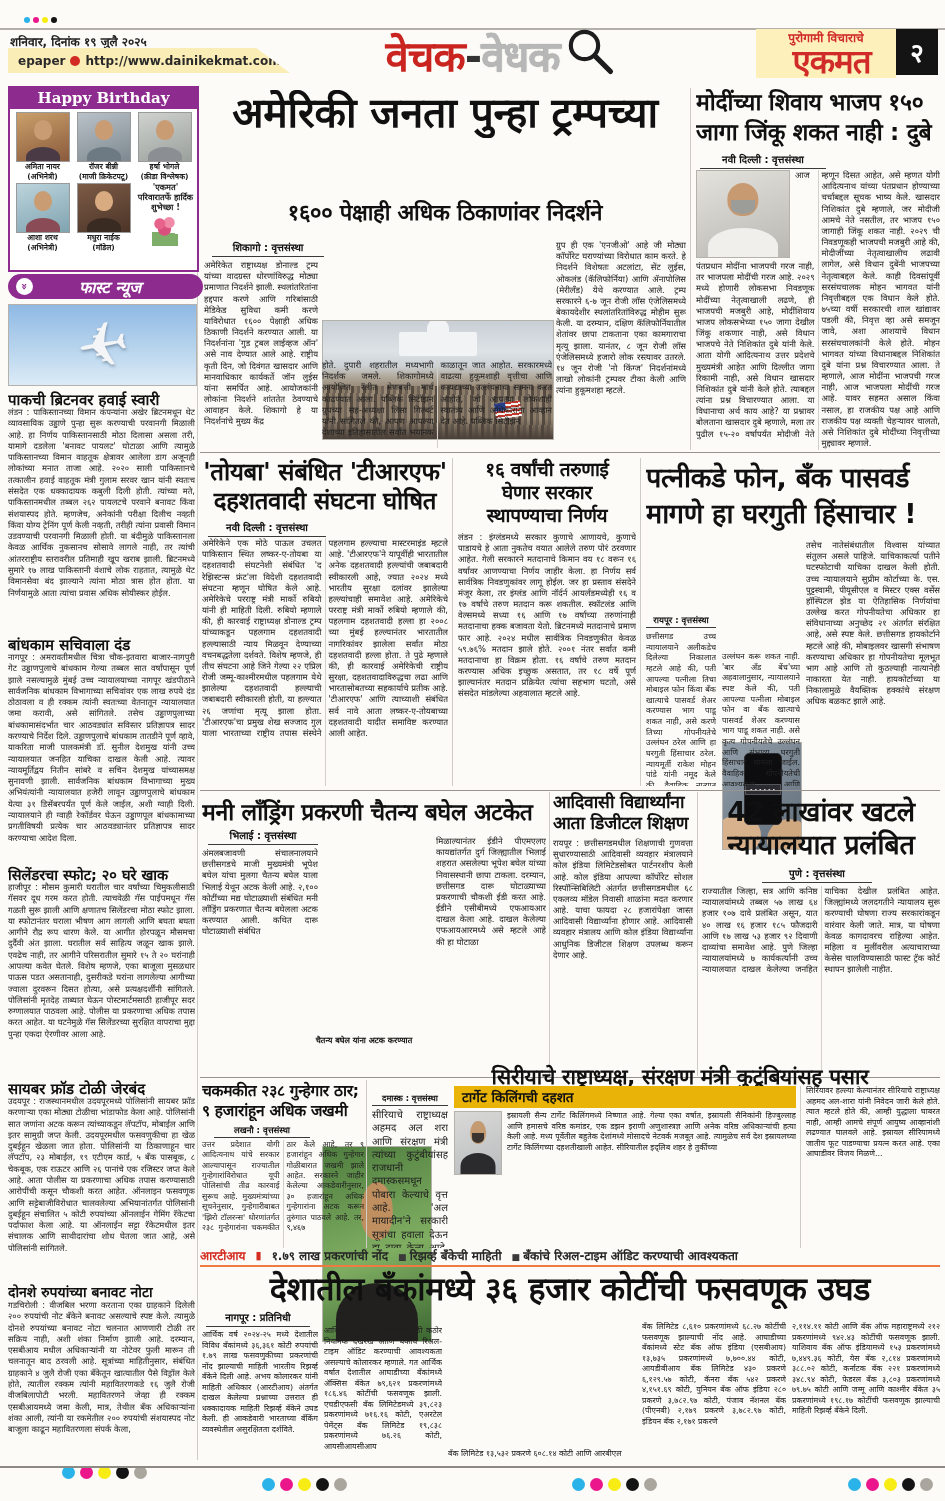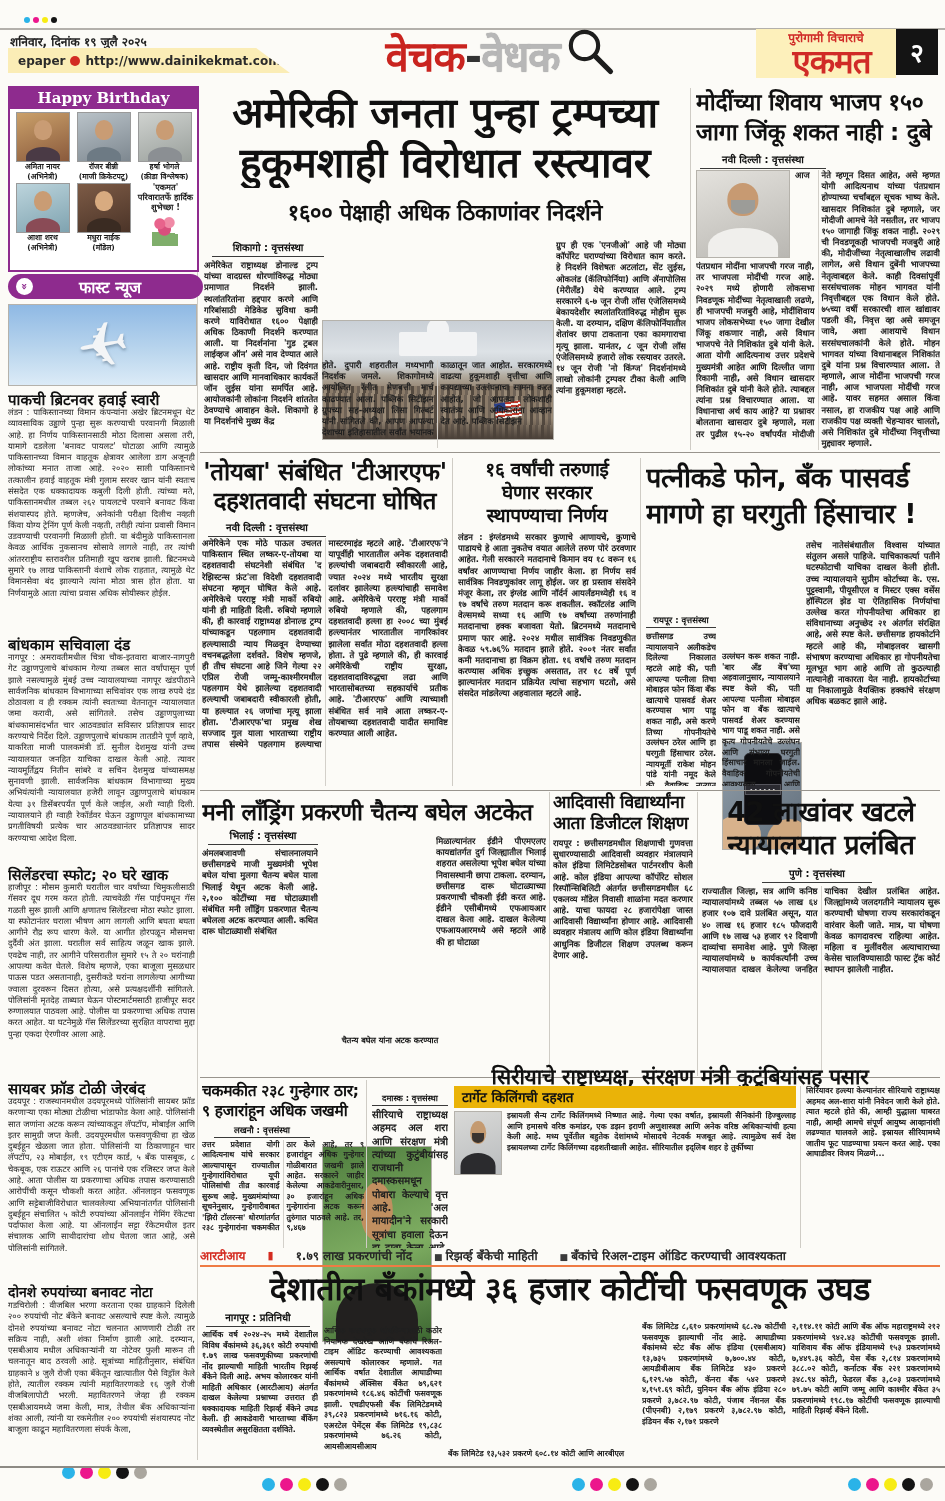--- a/index.html
+++ b/index.html
@@ -2,21 +2,21 @@
 <html><head>
 <meta charset="utf-8">
 <style>
   html,body{margin:0;padding:0;background:#e9e7e2;}
   #page{position:relative;width:945px;height:1501px;background:#fcfbf7;font-family:"DejaVu Sans","Liberation Sans",sans-serif;color:#1c1c1c;overflow:hidden;margin:0 auto;}
   .abs{position:absolute;}
   .hl{font-weight:800;color:#101010;letter-spacing:-0.3px;overflow:hidden;}
   .hl-c{text-align:center;}
   .nowrap{white-space:nowrap;}
   .byline{font-weight:700;font-size:10px;text-align:center;border-bottom:1.5px solid #3a3a3a;padding-bottom:2px;color:#111;overflow:hidden;white-space:nowrap;}
-  .body-txt{font-size:8.4px;line-height:1.33;text-align:justify;color:#202020;overflow:hidden;font-weight:bold;}
+  .body-txt{font-size:8.4px;line-height:1.33;text-align:justify;color:#202020;overflow:hidden;}
   .cols2{columns:2;column-gap:7px;column-rule:1px solid #d3d0ca;}
   .vrule{width:1px;background:#cfccc5;}
   .hrule{height:1px;background:#98948d;}
   .ph{position:relative;overflow:hidden;border:1px solid #b5b2ab;background:#d8d5cf;}
   
   .date-line{font-size:12px;font-weight:700;color:#222;}
   .epaper-band{background:#fbedb6;clip-path:polygon(0 0,88% 0,100% 100%,0 100%);display:flex;align-items:center;gap:5px;padding-left:10px;font-weight:700;font-size:12px;color:#2a2a2a;}
   .epaper-dot{width:10px;height:10px;border-radius:50%;background:#d22b24;display:inline-block;}
   .masthead{font-size:42px;font-weight:900;letter-spacing:-1px;white-space:nowrap;}
   .m-red{color:#c9241f;}
@@ -35,21 +35,21 @@
   .mini-torso{position:absolute;left:50%;bottom:-6px;width:34px;height:20px;margin-left:-17px;border-radius:50% 50% 0 0;background:#5a4a57;}
   .bday-name{font-size:7.6px;font-weight:700;line-height:1.15;margin-top:1px;}
   .bday-wish{width:58px;font-size:8.2px;font-weight:800;text-align:center;line-height:1.2;}
   .bouquet{width:26px;height:30px;margin:3px auto 0 auto;background:
     radial-gradient(circle at 30% 26%,#e8638c 0 5px,transparent 6px),
     radial-gradient(circle at 66% 22%,#f08aa6 0 5px,transparent 6px),
     radial-gradient(circle at 48% 44%,#d94f7d 0 6px,transparent 7px),
     linear-gradient(185deg,transparent 55%,#7fae6b 55%);}
   
   .fast-hdr{background:#8e2b8e;border-radius:13px;color:#fff;display:flex;align-items:center;gap:8px;padding-left:8px;font-weight:800;font-size:16px;}
-  .fast-hdr .title{flex:1;text-align:center;padding-right:24px;}
+  .fast-hdr .title{flex:1;text-align:center;padding-right:24px;font-style:italic;}
   .chev{width:17px;height:17px;border-radius:50%;background:#fff;color:#8e2b8e;display:flex;align-items:center;justify-content:center;font-weight:900;font-size:11px;}
   .chev span{display:inline-block;transform:rotate(90deg);}
   .fast-head{font-size:14.5px;font-weight:800;color:#101010;white-space:nowrap;overflow:hidden;}
   .fast-body{font-size:8.3px;line-height:1.36;text-align:justify;color:#242424;overflow:hidden;}
   .fast-body::first-line{font-weight:400;}
   
   .photo-plane{background:linear-gradient(180deg,#8fb9e4 0%,#bcd7ee 60%,#dcebf7 100%);display:flex;align-items:center;justify-content:center;}
   .plane-glyph{font-size:62px;color:#f3f5f7;transform:scaleX(-1) rotate(10deg);text-shadow:0 2px 3px rgba(60,80,100,.45);}
   .photo-protest{background:
      linear-gradient(180deg,#c9cfd6 0%,#dde2e6 26%,#ccd1d5 38%,#b4ada1 46%,#9b8d7c 55%,transparent 55%),
@@ -69,21 +69,21 @@
   .phone-screen{position:absolute;left:50%;top:10px;width:36px;height:70px;margin-left:-18px;background:#0d0d10;border-radius:5px;border:1px solid #2c2c31;display:flex;align-items:center;justify-content:center;}
   .phone-dots{color:#e8e8ec;font-size:6px;letter-spacing:1px;background:#2a2a30;padding:1px 3px;border:1px solid #55555c;}
   .photo-green{background:linear-gradient(160deg,#4f7d3f 0%,#7fae62 55%,#3c6631 100%);}
   .photo-gray{background:linear-gradient(160deg,#d9d9d7 0%,#b9bcbe 100%);}
   .caption{font-size:8px;font-weight:700;text-align:center;color:#111;overflow:hidden;white-space:nowrap;}
   
   .subhead-box{border-top:2.5px solid #2e9cd6;border-bottom:2.5px solid #2e9cd6;font-weight:800;font-size:11.5px;text-align:center;line-height:1.25;padding:4px 0;color:#101010;}
   
   .ybox-title{background:#eab308;font-weight:800;font-size:13.5px;padding:2px 8px;color:#111;white-space:nowrap;overflow:hidden;}
   
-  .rti{display:flex;align-items:center;gap:22px;border-bottom:2.5px solid #ef7b44;padding-bottom:1px;font-size:12px;font-weight:700;color:#262626;white-space:nowrap;overflow:hidden;}
+  .rti{display:flex;align-items:center;gap:10px;border-bottom:2.5px solid #ef7b44;padding-bottom:1px;font-size:12px;font-weight:700;color:#262626;white-space:nowrap;overflow:hidden;}
   .rti-label{color:#d42b20;font-weight:900;}
   .rti-sep{color:#d42b20;font-size:11px;}
   .rti-item::before{content:"■ ";color:#3a3a3a;font-size:9px;}
   
   .reg-dot{width:13px;height:13px;border-radius:50%;display:inline-block;margin-right:5px;}
   .reg-dot.sm{width:6px;height:6px;margin-right:3px;}
   .c-cyan{background:#2ab3e8;} .c-mag{background:#ec168c;} .c-yel{background:#f7ec13;} .c-blk{background:#141414;} .c-gry{background:#aaa69e;}
 </style>
 </head>
 <body>
@@ -189,21 +189,20 @@
   <div class="abs fast-body" style="left:8px;top:1096px;width:187px;height:180px;">उदयपूर : राजस्थानमधील उदयपूरमध्ये पोलिसांनी सायबर फ्रॉड करणाऱ्या एका मोठ्या टोळीचा भांडाफोड केला आहे. पोलिसांनी सात जणांना अटक करून त्यांच्याकडून लॅपटॉप, मोबाईल आणि इतर सामुग्री जप्त केली. उदयपूरमधील फसवणुकीचा हा खेळ दुबईहून खेळला जात होता. पोलिसांनी या ठिकाणाहून चार लॅपटॉप, २३ मोबाईल, १९ एटीएम कार्ड, ५ बँक पासबूक, ८ चेकबूक, एक राऊटर आणि २६ पानांचे एक रजिस्टर जप्त केले आहे. आता पोलीस या प्रकरणाचा अधिक तपास करण्यासाठी आरोपींची कसून चौकशी करत आहेत. ऑनलाइन फसवणूक आणि सट्टेबाजीविरोधात चालवलेल्या अभियानांतर्गत पोलिसांनी दुबईहून संचालित ५ कोटी रुपयांच्या ऑनलाईन गेमिंग रॅकेटचा पर्दाफाश केला आहे. या ऑनलाईन सट्टा रॅकेटमधील इतर संचालक आणि साथीदारांचा शोध घेतला जात आहे, असे पोलिसांनी सांगितले.</div>
 
   <div class="abs fast-head" style="left:8px;top:1282px;width:187px;font-size:14px;">दोनशे रुपयांच्या बनावट नोटा</div>
   <div class="abs fast-body" style="left:8px;top:1300px;width:187px;height:158px;">गडचिरोली : वीजबिल भरणा करताना एका ग्राहकाने दिलेली २०० रुपयांची नोट बँकेने बनावट असल्याचे स्पष्ट केले. त्यामुळे दोनशे रुपयांच्या बनावट नोटा चलनात आणणारी टोळी तर सक्रिय नाही, अशी शंका निर्माण झाली आहे. दरम्यान, एसबीआय मधील अधिकाऱ्यांनी या नोटेवर फुली मारून ती चलनातून बाद ठरवली आहे. सूत्रांच्या माहितीनुसार, संबंधित ग्राहकाने ४ जुलै रोजी एका बँकेतून खात्यातील पैसे विड्रॉल केले होते, त्यातील रक्कम त्यांनी महावितरणकडे १६ जुलै रोजी वीजबिलापोटी भरली. महावितरणने जेव्हा ही रक्कम एसबीआयमध्ये जमा केली, मात्र, तेथील बँक अधिकाऱ्यांना शंका आली, त्यांनी या रकमेतील २०० रुपयांची संशयास्पद नोट बाजूला काढून महावितरणला संपर्क केला,</div>
 
   <div class="abs" style="left:62px;top:1464px;">
     <span class="reg-dot c-cyan"></span><span class="reg-dot c-mag"></span><span class="reg-dot c-yel"></span><span class="reg-dot c-blk"></span><span class="reg-dot c-gry"></span>
   </div>
 
   <div class="abs hl hl-c nowrap" style="left:204px;top:90px;width:482px;font-size:41px;line-height:1.16;">अमेरिकी जनता पुन्हा ट्रम्पच्या</div>
-  <div class="abs hl hl-c nowrap" style="left:204px;top:140px;width:482px;font-size:41px;line-height:1.16;">हुकूमशाही विरोधात रस्त्यावर</div>
   <div class="abs hl hl-c nowrap" style="left:204px;top:196px;width:482px;font-size:22px;font-weight:800;">१६०० पेक्षाही अधिक ठिकाणांवर निदर्शने</div>
   <div class="abs byline" style="left:212px;top:240px;width:112px;">शिकागो : वृत्तसंस्था</div>
   <div class="abs body-txt" style="left:204px;top:260px;width:114px;height:188px;">अमेरिकेत राष्ट्राध्यक्ष डोनाल्ड ट्रम्प यांच्या वादग्रस्त धोरणांविरुद्ध मोठ्या प्रमाणात निदर्शने झाली. स्थलांतरितांना हद्दपार करणे आणि गरिबांसाठी मेडिकेड सुविधा कमी करणे याविरोधात १६०० पेक्षाही अधिक ठिकाणी निदर्शने करण्यात आली. या निदर्शनांना 'गुड ट्रबल लाईव्हज ऑन' असे नाव देण्यात आले आहे. राष्ट्रीय कृती दिन, जो दिवंगत खासदार आणि मानवाधिकार कार्यकर्ते जॉन लुईस यांना समर्पित आहे. आयोजकांनी लोकांना निदर्शने शांततेत ठेवण्याचे आवाहन केले. शिकागो हे या निदर्शनांचे मुख्य केंद्र</div>
   <div class="abs ph photo-protest" style="left:322px;top:238px;width:230px;height:118px;">
     <div class="capitol">
         <div class="dome"></div>
       </div>
     <div class="flagus"></div>
     <div class="photo-crowdshade"></div>
   </div>
@@ -254,21 +253,21 @@
 
   <div class="abs hrule" style="left:200px;top:790px;width:740px;"></div>
 
   <div class="abs hl nowrap" style="left:202px;top:795px;width:344px;font-size:23px;">मनी लाँड्रिंग प्रकरणी चैतन्य बघेल अटकेत</div>
   <div class="abs byline" style="left:208px;top:828px;width:110px;">भिलाई : वृत्तसंस्था</div>
   <div class="abs body-txt" style="left:202px;top:848px;width:116px;height:224px;">अंमलबजावणी संचालनालयाने छत्तीसगडचे माजी मुख्यमंत्री भूपेश बघेल यांचा मुलगा चैतन्य बघेल याला भिलाई येथून अटक केली आहे. २,१०० कोटींच्या मद्य घोटाळ्याशी संबंधित मनी लाँड्रिंग प्रकरणात चैतन्य बघेलला अटक करण्यात आली. कथित दारू घोटाळ्याशी संबंधित</div>
   <div class="abs ph headshot photo-green" style="left:322px;top:836px;width:108px;height:194px;">
     <div class="hs-face" style="top:18%;width:30%;height:30%;background:#c08f60;"></div>
     <div class="hs-torso" style="background:#22201f;height:38%;"></div>
   </div>
-  <div class="abs caption" style="left:336px;top:1034px;width:108px;">चैतन्य बघेल यांना अटक करण्यात</div>
+  <div class="abs caption" style="left:310px;top:1034px;width:108px;">चैतन्य बघेल यांना अटक करण्यात</div>
   <div class="abs body-txt" style="left:436px;top:836px;width:110px;height:238px;">मिळाल्यानंतर ईडीने पीएमएलए कायद्यांतर्गत दुर्ग जिल्ह्यातील भिलाई शहरात असलेल्या भूपेश बघेल यांच्या निवासस्थानी छापा टाकला. दरम्यान, छत्तीसगड दारू घोटाळ्याच्या प्रकरणाची चौकशी ईडी करत आहे. ईडीने एसीबीमध्ये एफआयआर दाखल केला आहे. दाखल केलेल्या एफआयआरमध्ये असे म्हटले आहे की हा घोटाळा</div>
 
   <div class="abs vrule" style="left:549px;top:792px;height:284px;"></div>
 
   <div class="abs hl nowrap" style="left:553px;top:792px;width:140px;font-size:17.5px;line-height:1.2;">आदिवासी विद्यार्थ्यांना</div>
   <div class="abs hl nowrap" style="left:553px;top:813px;width:140px;font-size:17.5px;line-height:1.2;">आता डिजीटल शिक्षण</div>
   <div class="abs body-txt" style="left:553px;top:838px;width:140px;height:236px;">रायपूर : छत्तीसगडमधील शिक्षणाची गुणवत्ता सुधारण्यासाठी आदिवासी व्यवहार मंत्रालयाने कोल इंडिया लिमिटेडसोबत पार्टनरशीप केली आहे. कोल इंडिया आपल्या कॉर्पोरेट सोशल रिस्पॉन्सिबिलिटी अंतर्गत छत्तीसगडमधील ६८ एकलव्य मॉडेल निवासी शाळांना मदत करणार आहे. याचा फायदा २८ हजारांपेक्षा जास्त आदिवासी विद्यार्थ्यांना होणार आहे. आदिवासी व्यवहार मंत्रालय आणि कोल इंडिया विद्यार्थ्यांना आधुनिक डिजीटल शिक्षण उपलब्ध करून देणार आहे.</div>
 
   <div class="abs vrule" style="left:697px;top:792px;height:284px;"></div>
 

